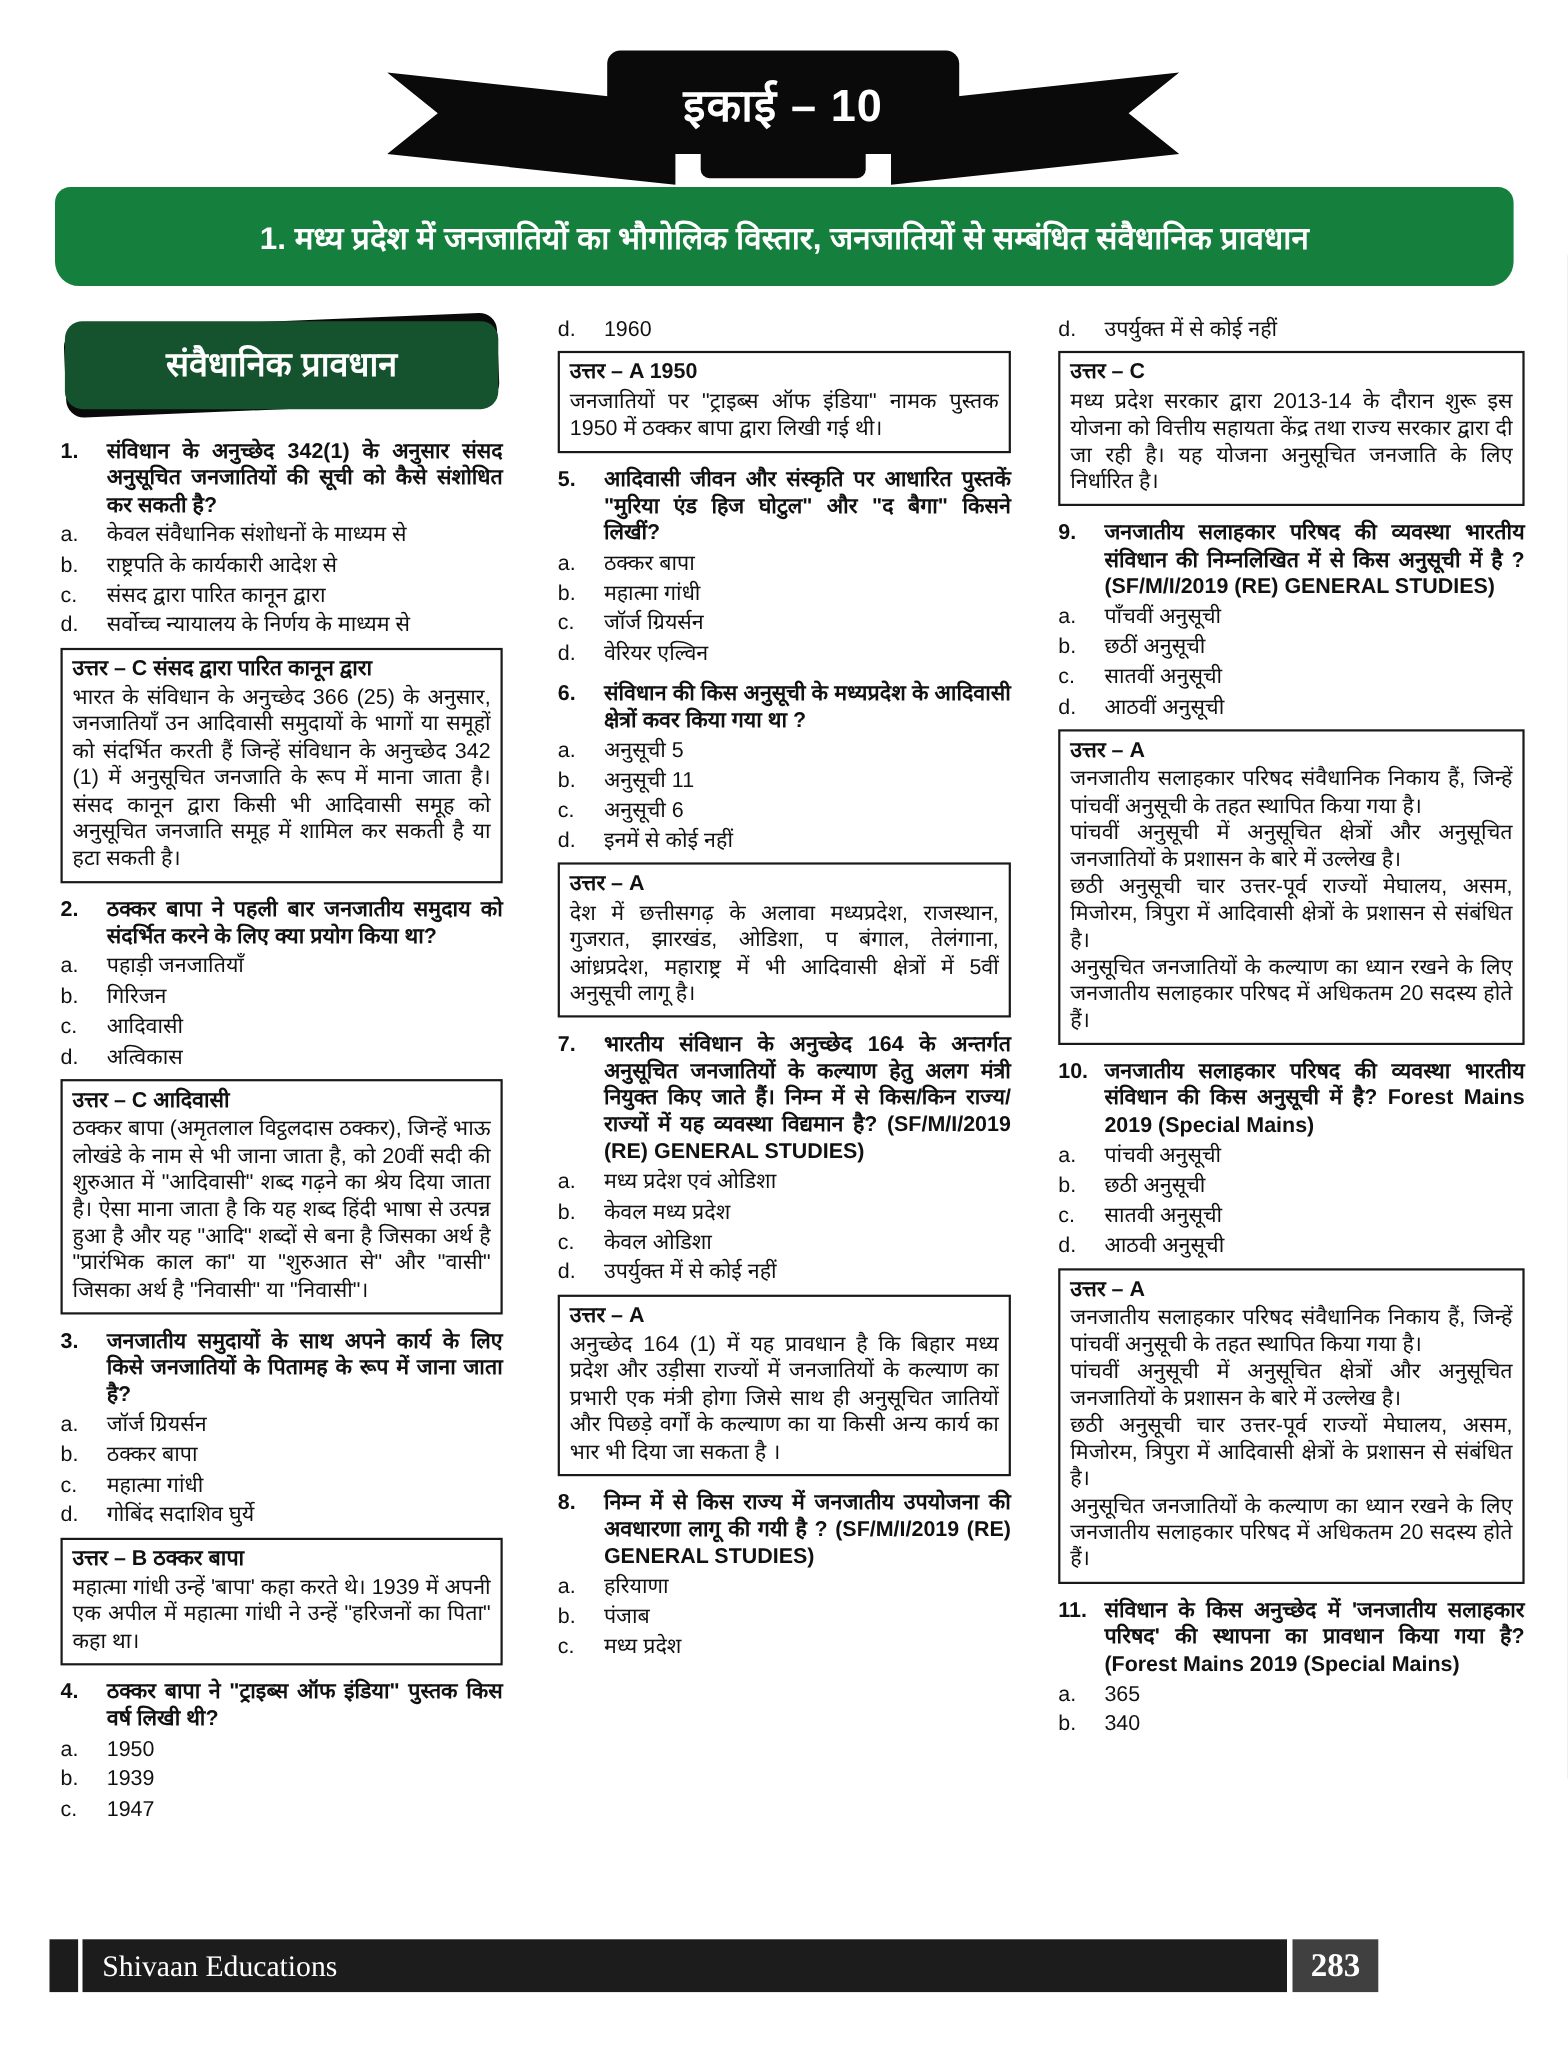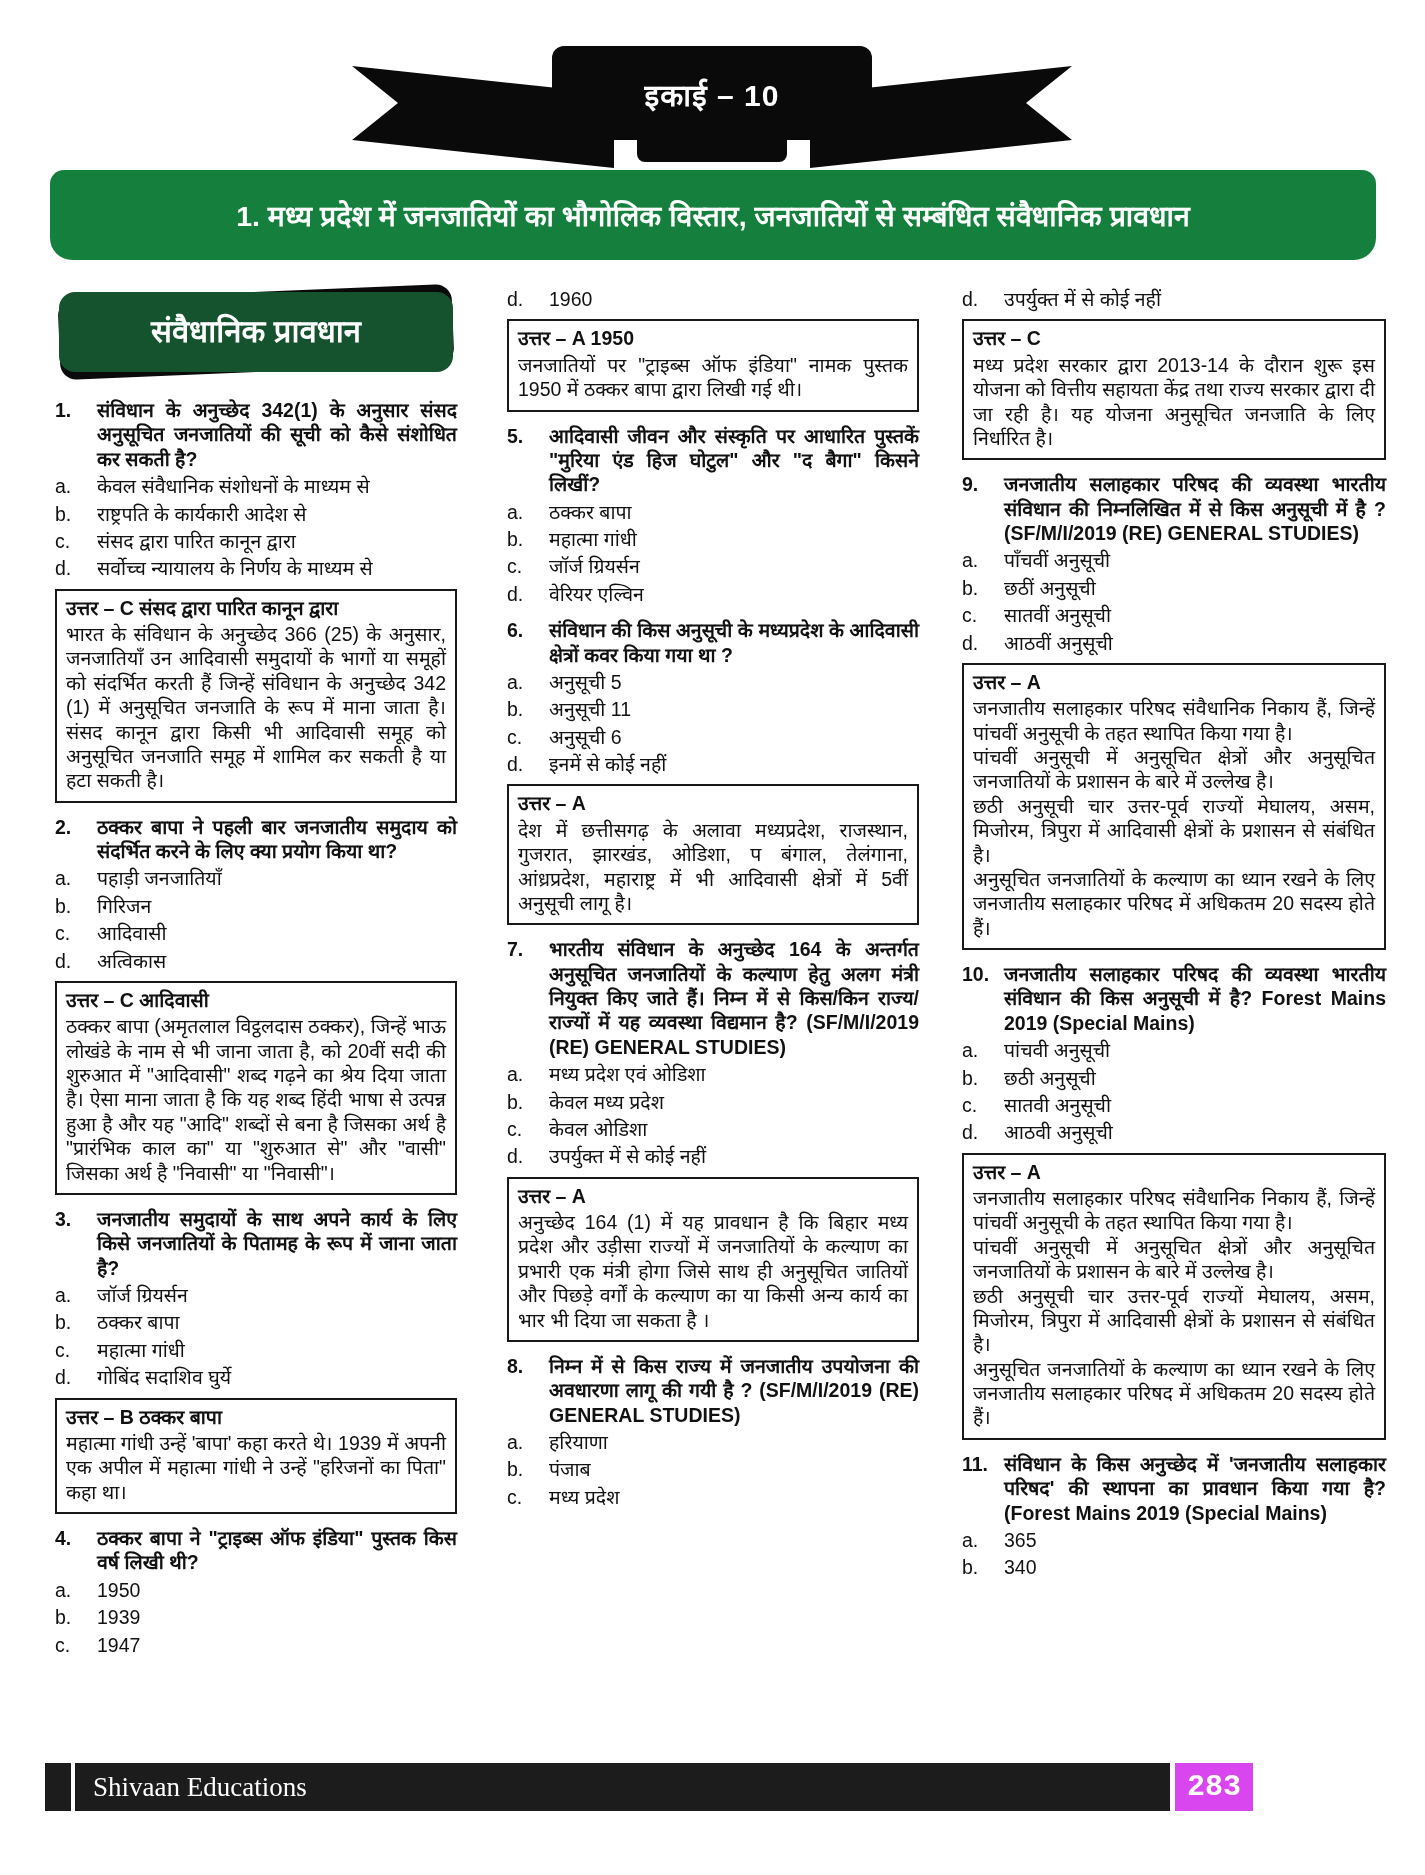--- a/index.html
+++ b/index.html
@@ -4,21 +4,21 @@
 <style>
   html,body{margin:0;padding:0;background:#e8e8e8;}
   .page{position:relative;width:1425px;height:1875px;background:#ffffff;margin:0 auto;
         font-family:"Liberation Sans","DejaVu Sans",sans-serif;color:#111;overflow:hidden;}
 
   
   .ribbon-wrap{position:absolute;left:352px;top:40px;width:720px;height:134px;}
   .ribbon-wrap svg{position:absolute;left:0;top:0;}
   .ribbon-label{position:absolute;left:200px;top:10px;width:320px;height:88px;
         display:flex;align-items:center;justify-content:center;
-        color:#fff;font-size:30px;font-weight:700;letter-spacing:1px;}
+        color:#fff;font-size:41px;font-weight:700;letter-spacing:1px;}
 
   
   .title-bar{position:absolute;left:50px;top:170px;width:1326px;height:90px;background:#15803d;
         border-radius:14px 14px 22px 22px;display:flex;align-items:center;justify-content:center;
         color:#fff;font-weight:700;font-size:28.5px;padding:0 18px;box-sizing:border-box;text-align:center;}
 
   
   .col{position:absolute;top:284px;font-size:19.5px;line-height:1.25;}
   .col-0{left:55px;width:402px;}
   .col-1{left:507px;width:412px;}
@@ -42,22 +42,22 @@
 
   .ans{border:2px solid #191919;padding:5px 9px 8px;margin:8px 0 4px;background:#fff;}
   .ans-head{font-weight:700;margin-bottom:2px;}
   .ans p{margin:0;text-align:justify;}
 
   
   .footer{position:absolute;left:45px;top:1763px;width:1208px;height:48px;display:flex;}
   .f-tab{width:26px;background:#1c1c1c;}
   .f-main{flex:1;margin-left:4px;background:#1c1c1c;color:#fff;display:flex;align-items:center;
         padding-left:18px;font-family:"Liberation Serif","DejaVu Serif",serif;font-size:27px;}
-  .f-page{width:78px;margin-left:5px;background:#d946ef;color:#fff;display:flex;align-items:center;
-        justify-content:center;font-family:Liberation Mono, monospace;font-weight:700;font-size:30px;}
+  .f-page{width:78px;margin-left:5px;background:#404040;color:#fff;display:flex;align-items:center;
+        justify-content:center;font-family:Liberation Serif, serif;font-weight:700;font-size:30px;}
 </style>
 </head>
 <body>
 
 <div class="page">
 
   <div class="ribbon-wrap">
     <svg width="720" height="134" viewBox="0 0 720 134">
       <polygon points="0,26 262,54 262,128 0,100 46,63" fill="#0a0a0a"></polygon>
       <polygon points="720,26 458,54 458,128 720,100 674,63" fill="#0a0a0a"></polygon>

